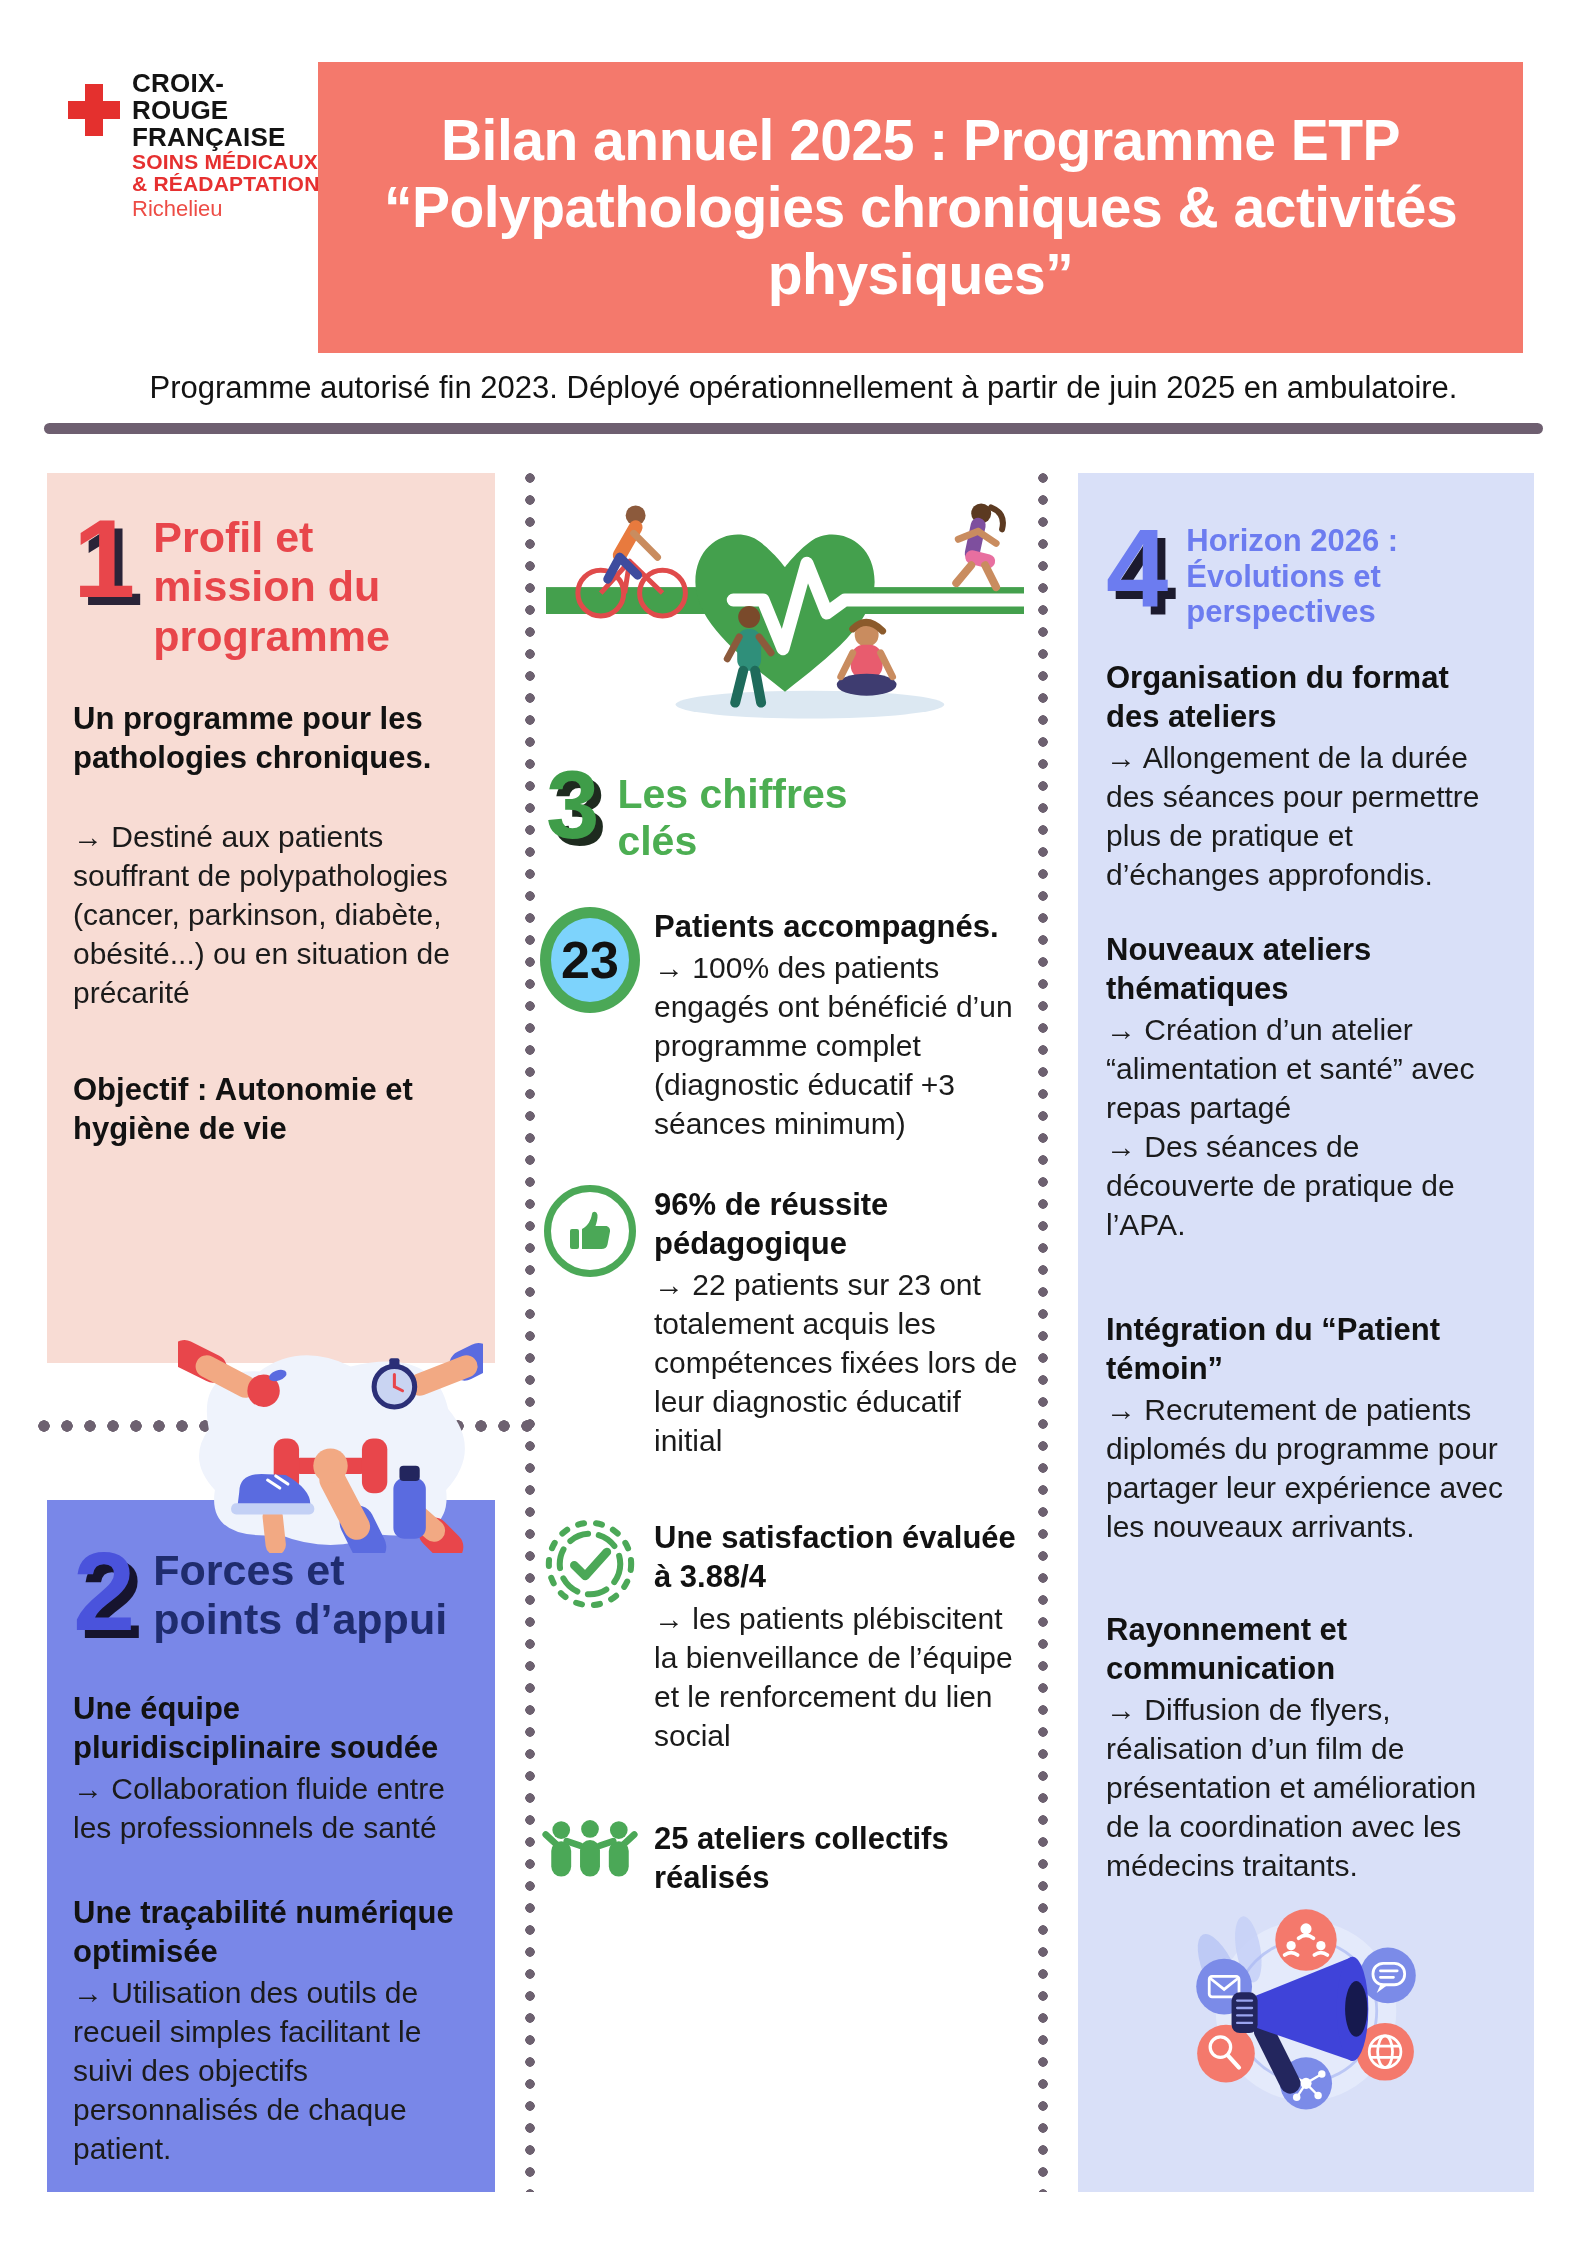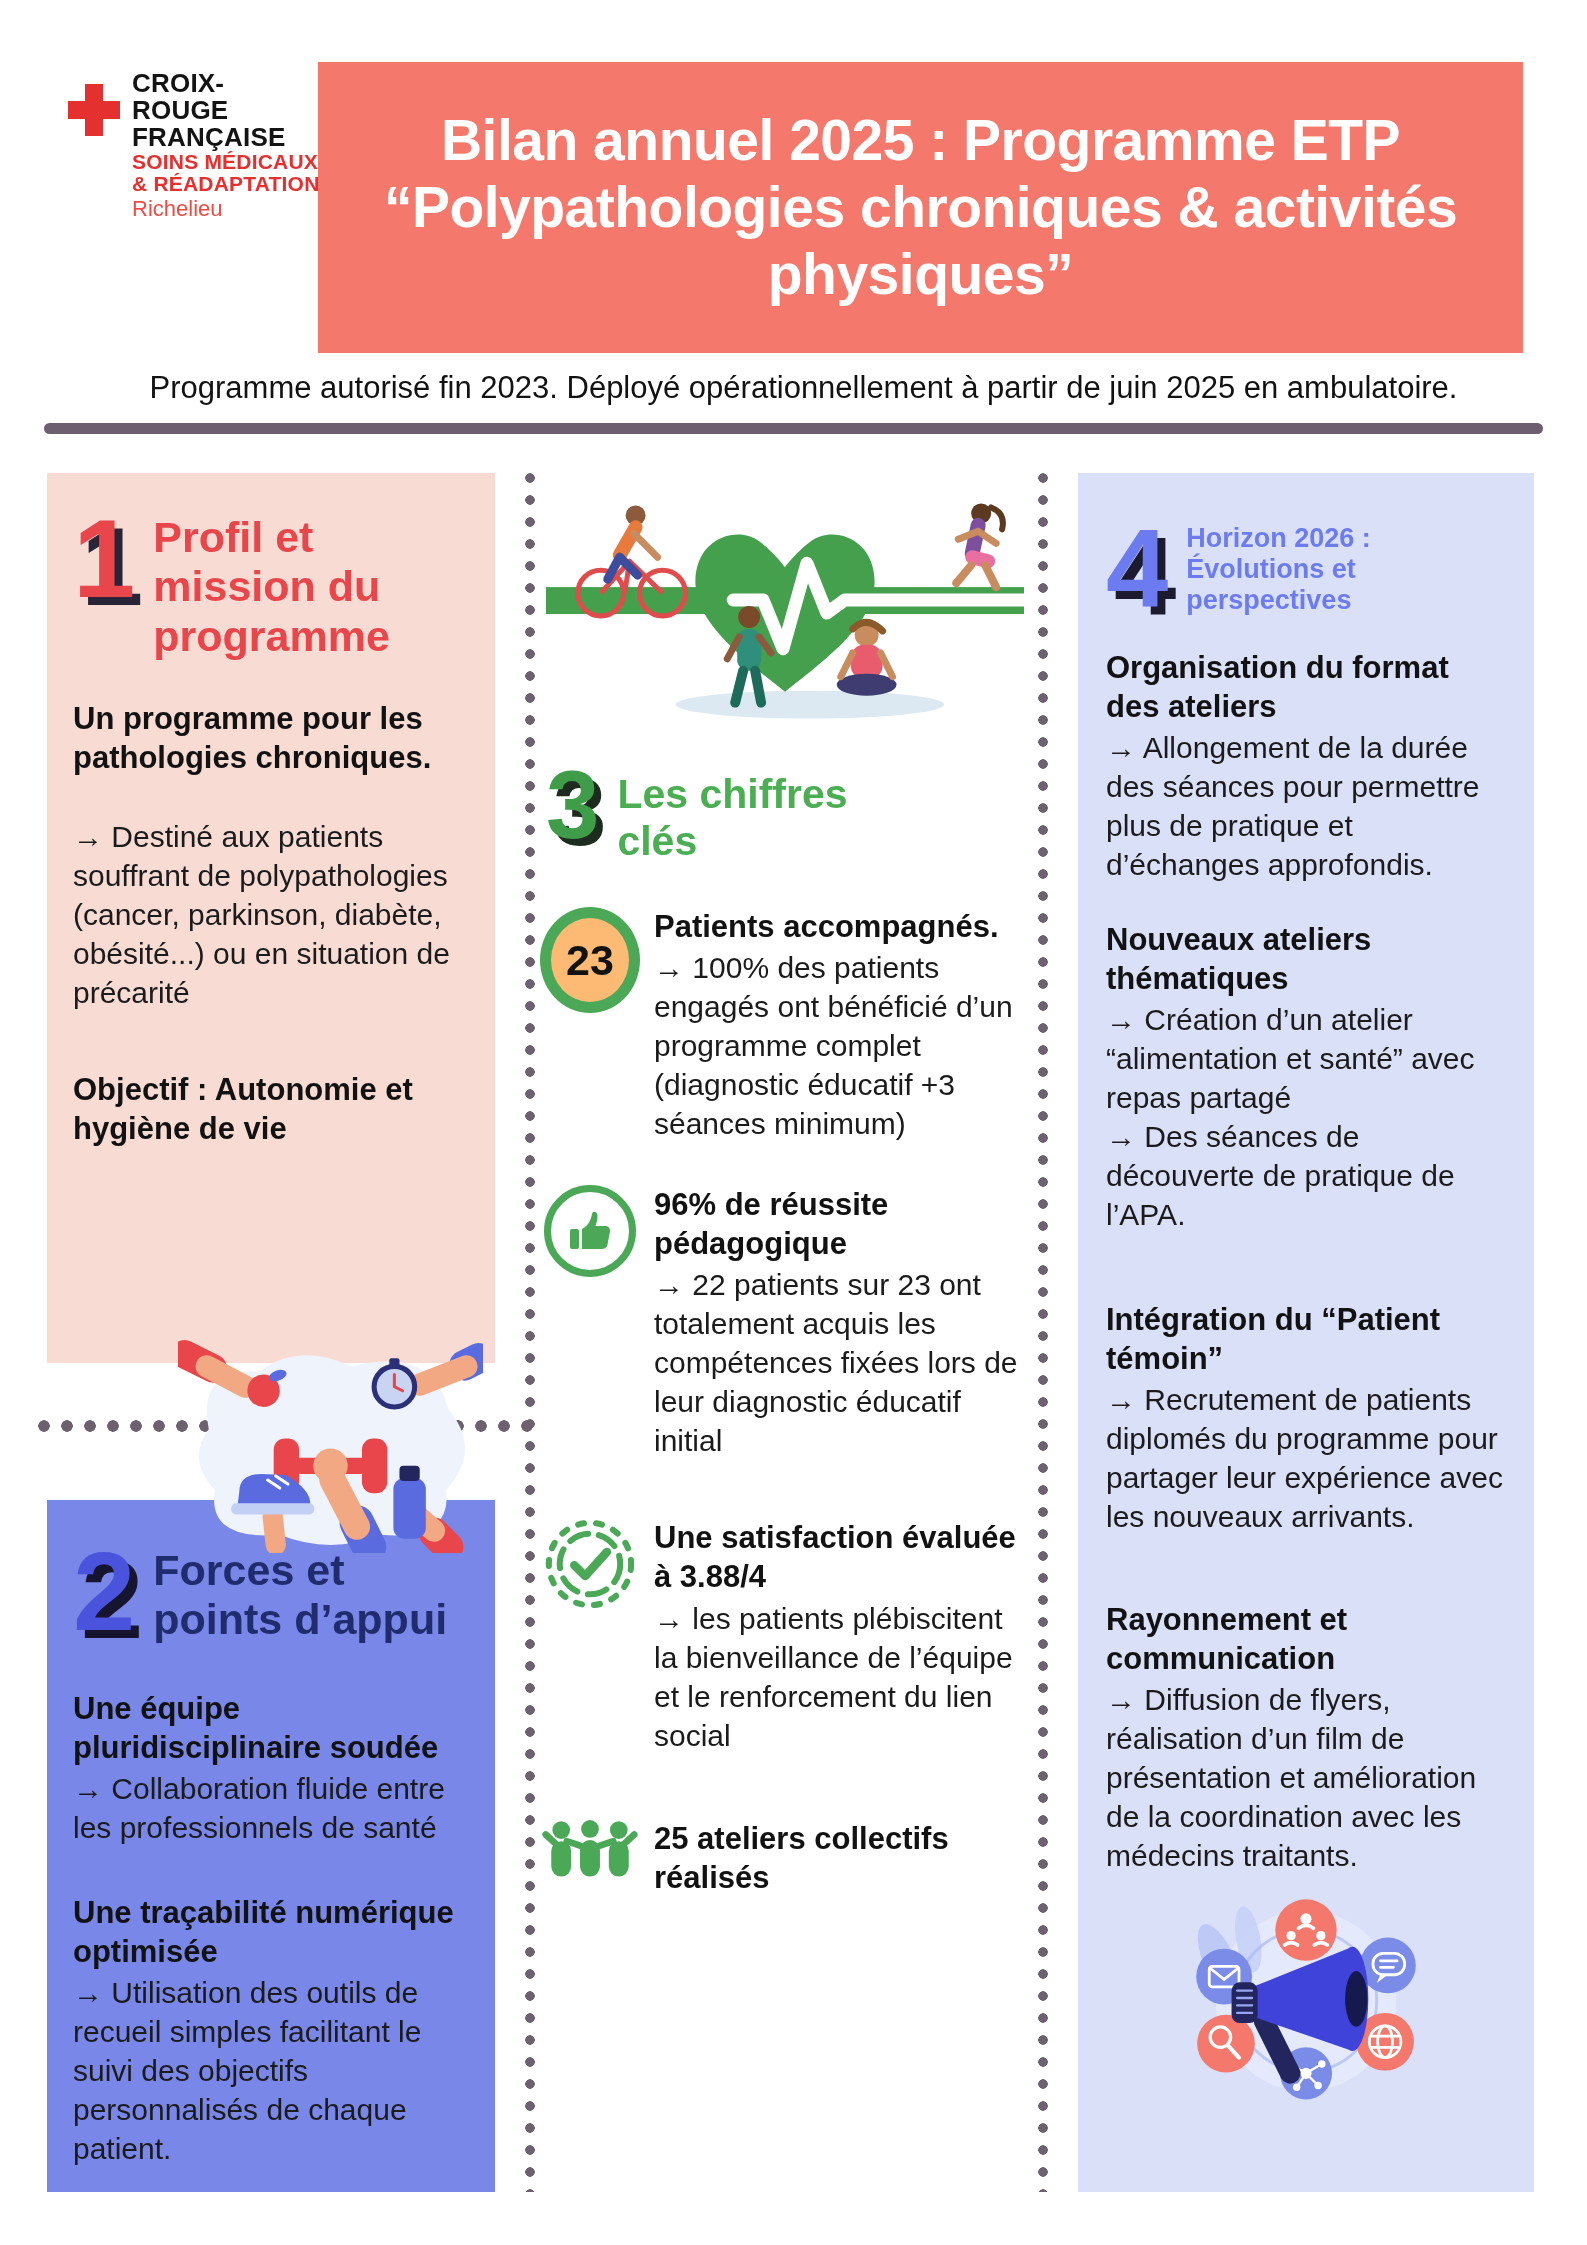--- a/index.html
+++ b/index.html
@@ -46,37 +46,37 @@
   .sec-head{display:flex;align-items:flex-start;}
   .num{font-weight:800;line-height:.92;}
   .num-1{font-size:112px;color:#E8464B;text-shadow:8px 8px 0 #2A2438;}
   .num-2{font-size:112px;color:#4A53DC;text-shadow:8px 8px 0 #16142E;}
   .num-3{font-size:96px;color:#3F9D49;text-shadow:7px 7px 0 #1e2b1f;}
   .num-4{font-size:112px;color:#6C7CF0;text-shadow:8px 8px 0 #1C1A2E;}
   .sec-title{margin:6px 0 0 18px;font-weight:800;line-height:1.15;}
   .title-1{font-size:43px;color:#E8464B;width:280px;}
   .title-2{font-size:43px;color:#1F2C6E;width:300px;}
   .title-3{font-size:41px;color:#4CAE52;width:260px;margin-top:10px;}
-  .title-4{font-size:27px;color:#6C7CF0;width:300px;}
+  .title-4{font-size:31px;color:#6C7CF0;width:300px;}
 
   
   .blk{margin-top:38px;}
   .blk-heading{font-size:31px;font-weight:800;color:#121212;line-height:1.26;}
   .blk-body{font-size:30px;color:#1b1b1b;line-height:1.3;white-space:pre-line;}
   .gap-body{margin-top:40px;}      
   .tight-body{margin-top:2px;}     
 
   
   .stats-header{margin:26px 0 0 6px;}
   .stat{display:flex;margin-top:42px;}
   .stat-icon{flex:none;width:100px;display:flex;justify-content:center;}
   .stat-text{margin-left:14px;width:364px;}
   .ring-23{width:84px;height:84px;border:11px solid #4BA857;border-radius:50%;
            display:flex;align-items:center;justify-content:center;
-           font-size:43px;font-weight:800;color:#121212;background:#fdba74;text-align:right;}
+           font-size:52px;font-weight:800;color:#121212;background:#7dd3fc;text-align:right;}
   .circle-icon{width:92px;height:92px;border:7px solid #4BA857;border-radius:50%;
                display:flex;align-items:center;justify-content:center;background:#fff;box-sizing:border-box;}
 
   
   .heart-illo{display:block;margin:14px auto 0 auto;}
   .hands-illo{position:absolute;left:178px;top:1338px;z-index:5;}
   .mega-illo{display:block;margin:16px auto 0 auto;}
 </style>
 </head>
 <body>

